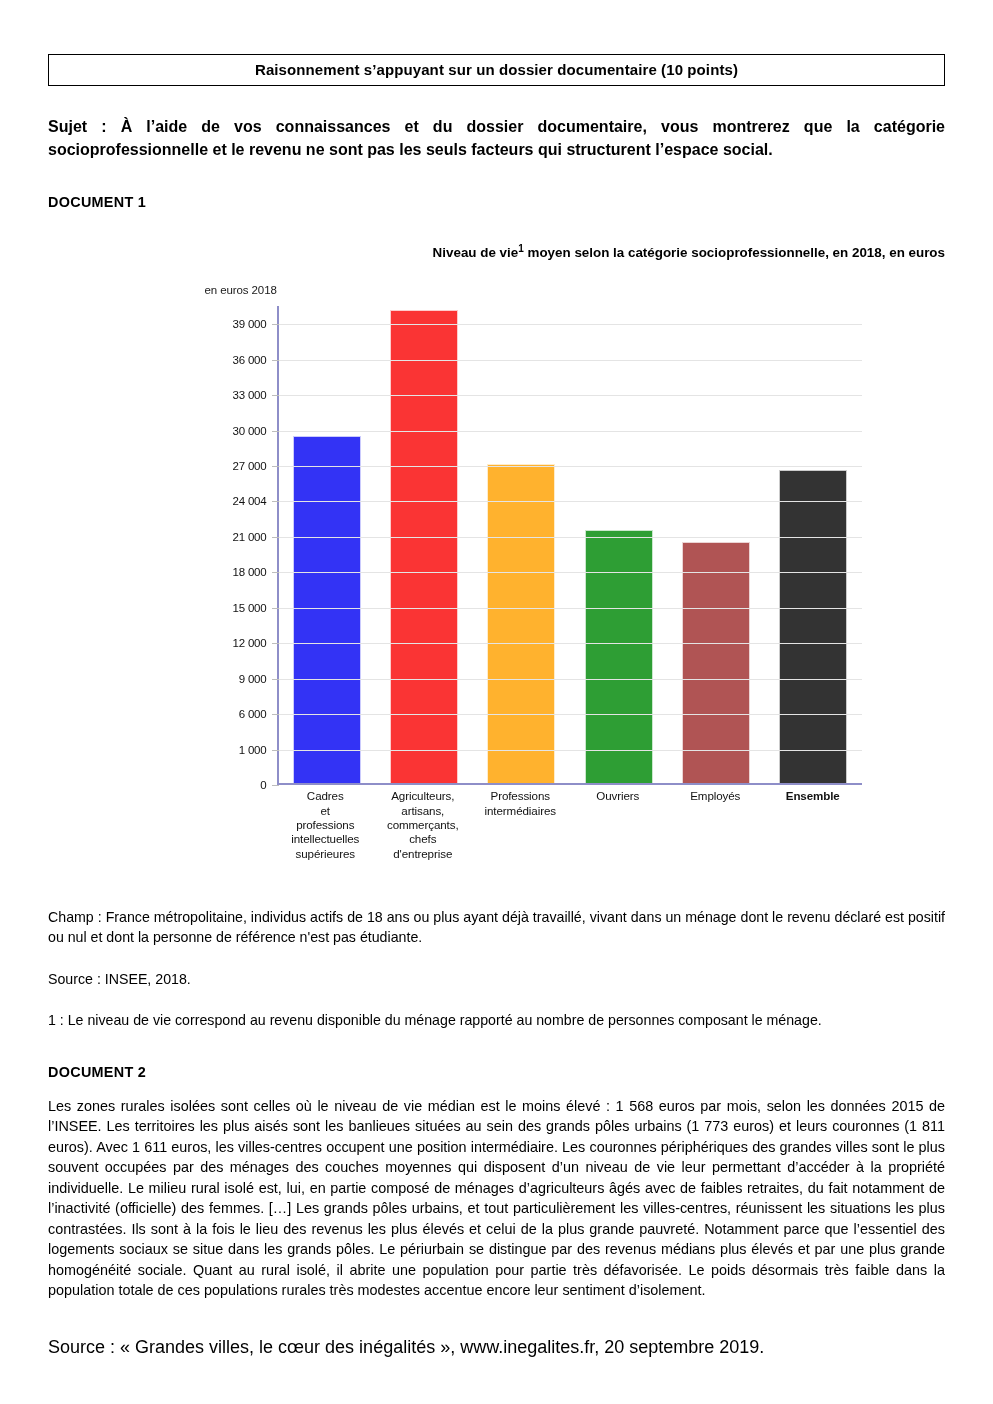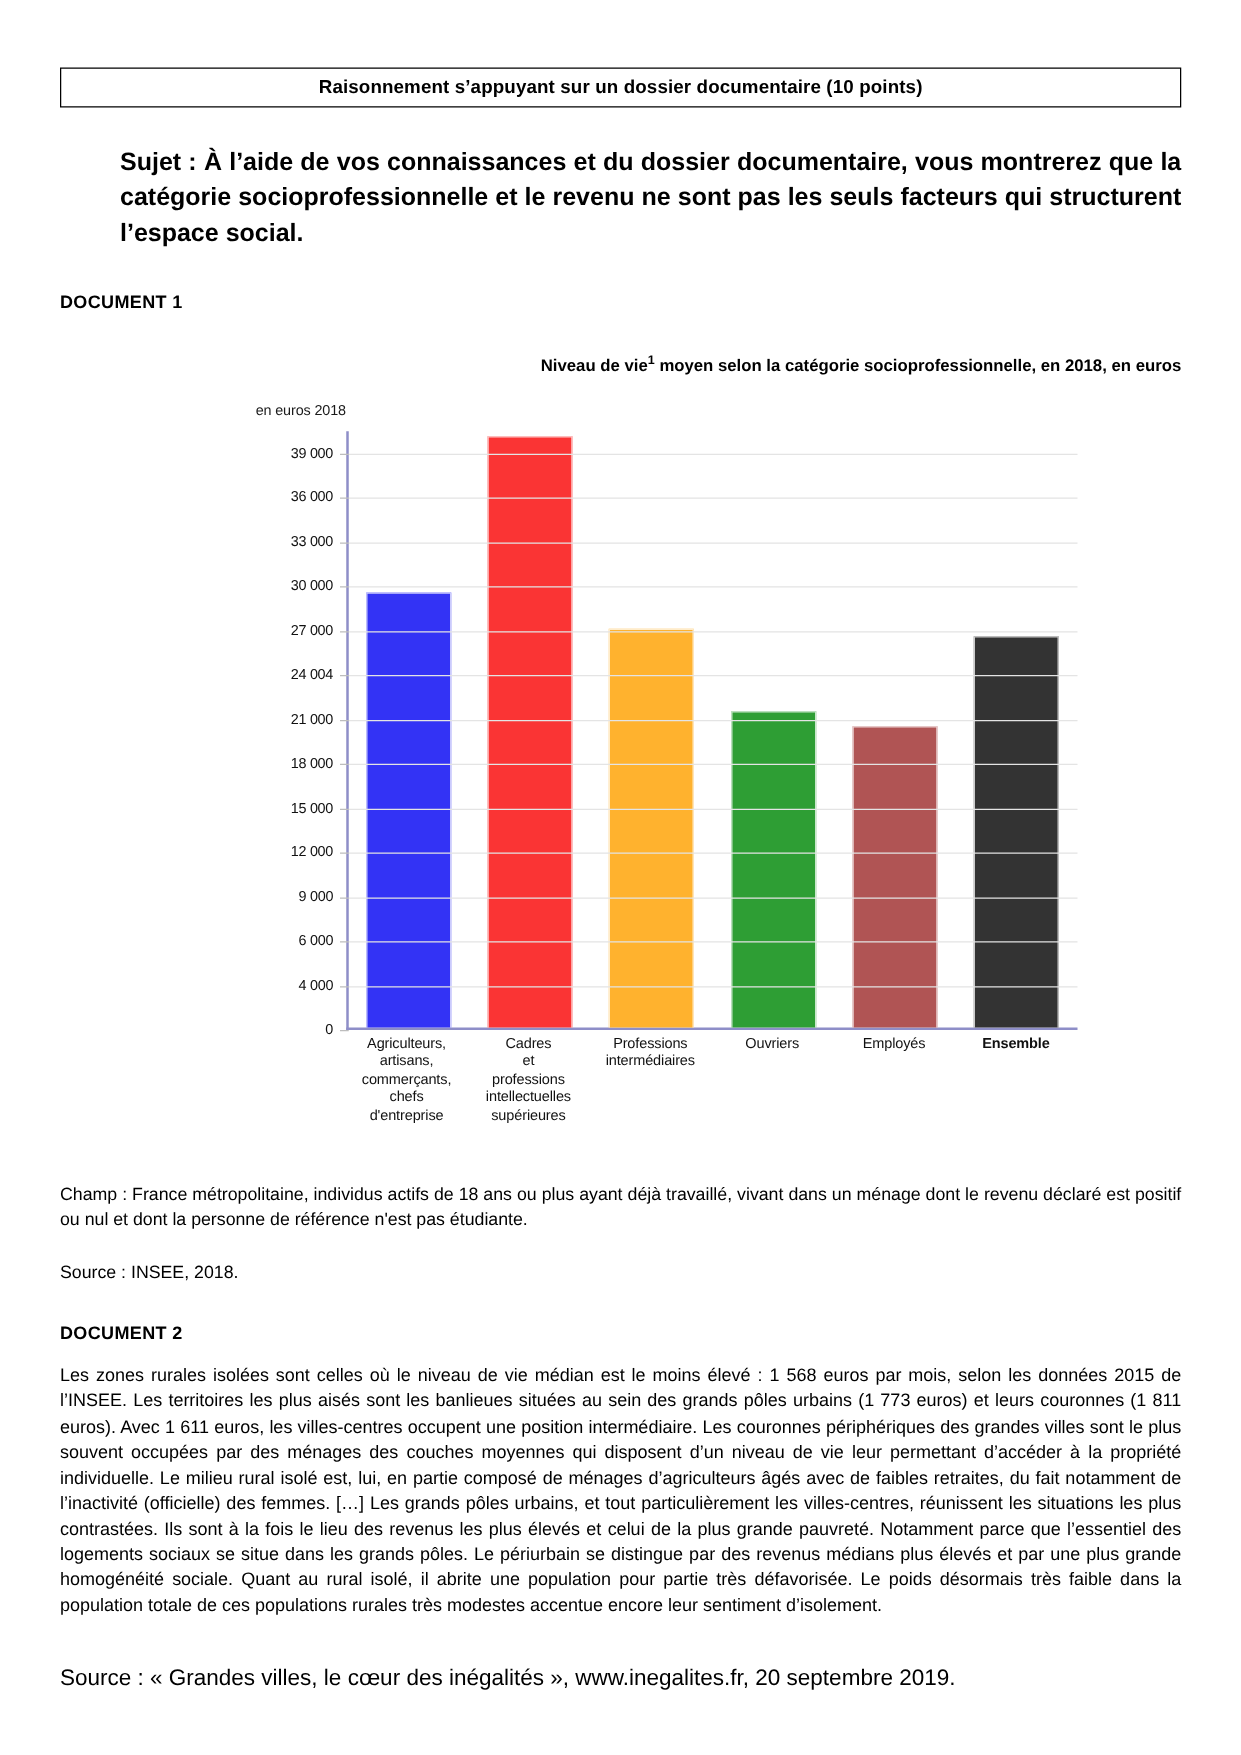--- a/index.html
+++ b/index.html
@@ -24,24 +24,23 @@
     padding: 6px 4px 7px;
     font-weight: bold;
     font-size: 15px;
     letter-spacing: 0.1px;
   }
 
   
   .subject {
     margin-top: 30px;
     font-weight: bold;
-    font-size: 20px;
+    font-size: 16px;
     line-height: 1.42;
     text-align: justify;
-    margin-left: 48px;
   }
 
   
   .doc-heading {
     margin-top: 33px;
     font-weight: bold;
     font-size: 14.4px;
     letter-spacing: 0.3px;
   }
 
@@ -244,56 +243,57 @@
         <div class="tickmark" style="top: 337.074px;"></div>
         <div class="ylabel" style="top: 337.074px;">12 000</div>
         <div class="gridline" style="top: 372.556px;"></div>
         <div class="tickmark" style="top: 372.556px;"></div>
         <div class="ylabel" style="top: 372.556px;">9 000</div>
         <div class="gridline" style="top: 408.037px;"></div>
         <div class="tickmark" style="top: 408.037px;"></div>
         <div class="ylabel" style="top: 408.037px;">6 000</div>
         <div class="gridline" style="top: 443.519px;"></div>
         <div class="tickmark" style="top: 443.519px;"></div>
-        <div class="ylabel" style="top: 443.519px;">4 000</div>
+        <div class="ylabel" style="top: 443.519px;">1 000</div>
         <div class="gridline" style="top: 479px; background: transparent;"></div>
         <div class="tickmark" style="top: 479px;"></div>
         <div class="ylabel" style="top: 479px;">0</div>
       </div>
     <div class="xlabels" id="xlabels">
         <div class="xlabel">
+          <div>Cadres</div>
+          <div>et</div>
+          <div>professions</div>
+          <div>intellectuelles</div>
+          <div>supérieures</div>
+        </div>
+        <div class="xlabel">
           <div>Agriculteurs,</div>
           <div>artisans,</div>
           <div>commerçants,</div>
           <div>chefs</div>
           <div>d'entreprise</div>
         </div>
         <div class="xlabel">
-          <div>Cadres</div>
-          <div>et</div>
-          <div>professions</div>
-          <div>intellectuelles</div>
-          <div>supérieures</div>
-        </div>
-        <div class="xlabel">
           <div>Professions</div>
           <div>intermédiaires</div>
         </div>
         <div class="xlabel">
           <div>Ouvriers</div>
         </div>
         <div class="xlabel">
           <div>Employés</div>
         </div>
         <div class="xlabel bold">
           <div>Ensemble</div>
         </div>
       </div>
   </div>
 
   <div class="note">Champ : France métropolitaine, individus actifs de 18 ans ou plus ayant déjà travaillé, vivant dans un ménage dont le revenu déclaré est positif ou nul et dont la personne de référence n'est pas étudiante.</div>
   <div class="source-right">Source : INSEE, 2018.</div>
+  <div class="footnote">1 : Le niveau de vie correspond au revenu disponible du ménage rapporté au nombre de personnes composant le ménage.</div>
 
   <div class="doc-heading">DOCUMENT 2</div>
   <div class="body-text">Les zones rurales isolées sont celles où le niveau de vie médian est le moins élevé : 1 568 euros par mois, selon les données 2015 de l’INSEE. Les territoires les plus aisés sont les banlieues situées au sein des grands pôles urbains (1 773 euros) et leurs couronnes (1 811 euros). Avec 1 611 euros, les villes-centres occupent une position intermédiaire. Les couronnes périphériques des grandes villes sont le plus souvent occupées par des ménages des couches moyennes qui disposent d’un niveau de vie leur permettant d’accéder à la propriété individuelle. Le milieu rural isolé est, lui, en partie composé de ménages d’agriculteurs âgés avec de faibles retraites, du fait notamment de l’inactivité (officielle) des femmes. […] Les grands pôles urbains, et tout particulièrement les villes-centres, réunissent les situations les plus contrastées. Ils sont à la fois le lieu des revenus les plus élevés et celui de la plus grande pauvreté. Notamment parce que l’essentiel des logements sociaux se situe dans les grands pôles. Le périurbain se distingue par des revenus médians plus élevés et par une plus grande homogénéité sociale. Quant au rural isolé, il abrite une population pour partie très défavorisée. Le poids désormais très faible dans la population totale de ces populations rurales très modestes accentue encore leur sentiment d’isolement.</div>
   <div class="source-center">Source : « Grandes villes, le cœur des inégalités », www.inegalites.fr, 20 septembre 2019.</div>
 
 </div>
 
 </body></html>

